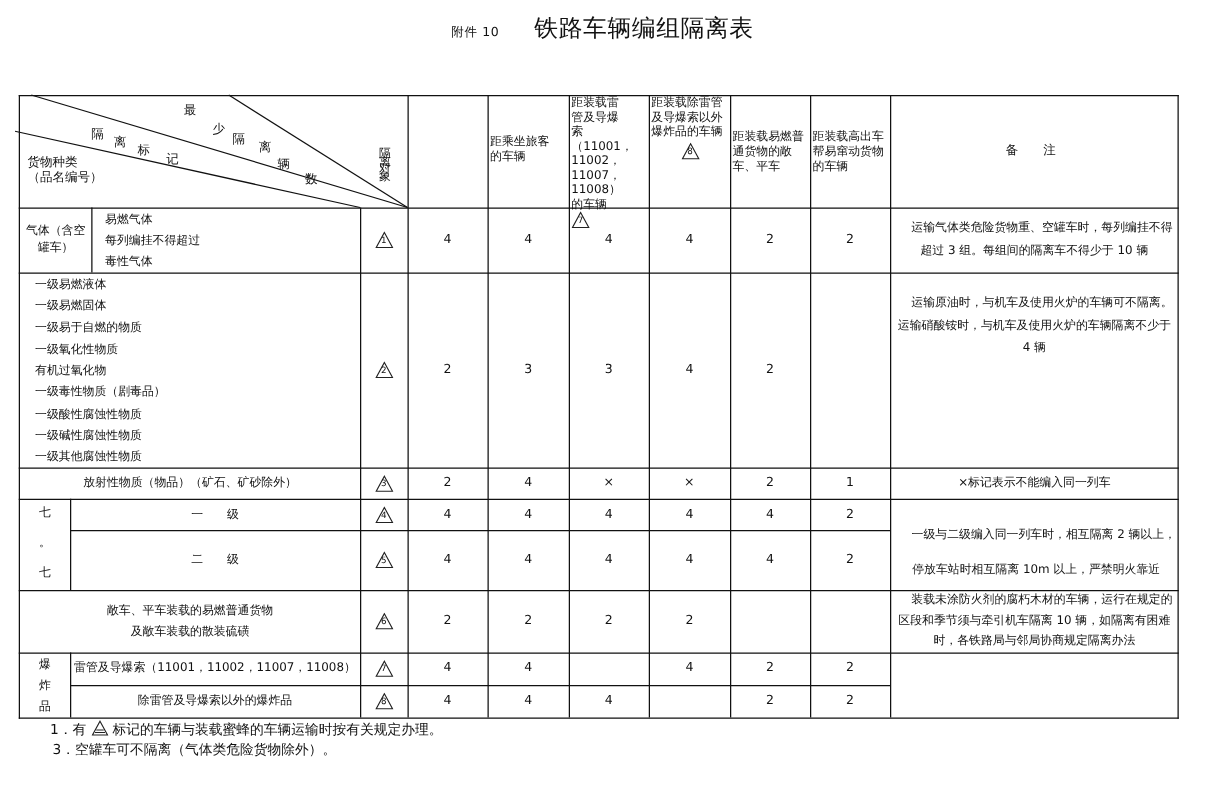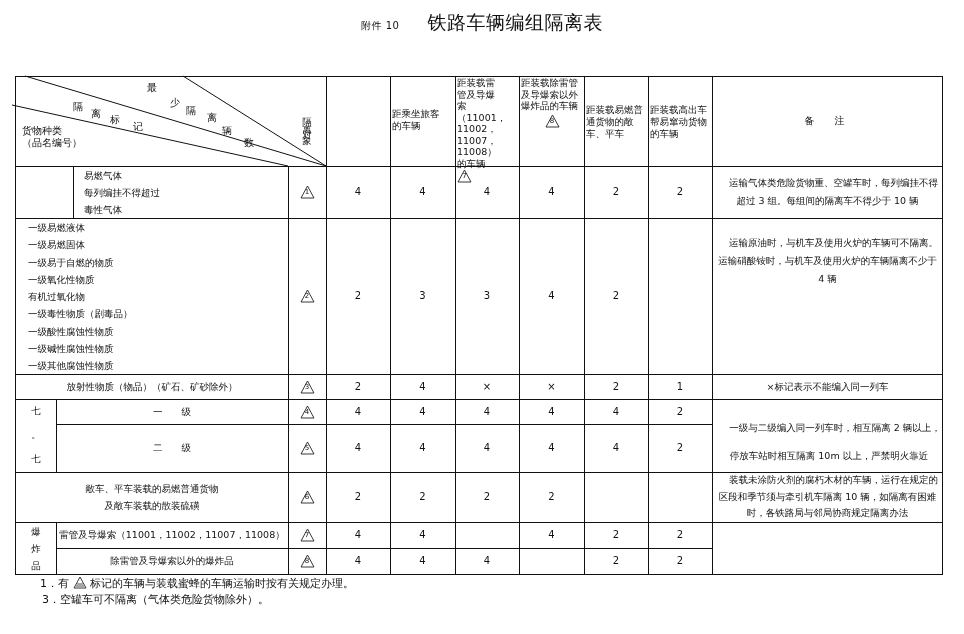--- a/index.html
+++ b/index.html
@@ -62,20 +62,21 @@
   <div class="cell hdr-text" style="left:521px;top:77px;width:62px;line-height:11.5px">
     <span>距装载除雷管及导爆索以外爆炸品的车辆</span>
     <div style="text-align:center;margin-top:2px"><span class="tri"><svg width="15" height="14">
             <polygon points="7.5,1 14,13 1,13" fill="none" stroke="#222" stroke-width="0.9"></polygon>
           </svg><span>8</span></span></div>
   </div>
   <div class="cell hdr-text" style="left:586px;top:104px;width:61px">距装载易燃普通货物的敞车、平车</div>
   <div class="cell hdr-text" style="left:650px;top:104px;width:61px">距装载高出车帮易窜动货物的车辆</div>
   <div class="cell center" style="left:710px;top:76px;width:229px;height:90px;font-size:10px;white-space:pre">备　　注</div>
 
+  <div class="cell center" style="left:16px;top:166px;width:57px;height:52px;padding:0 3px">气体（含空罐车）</div>
   <div class="cell" style="left:84px;top:166px;width:200px;line-height:17px;padding-top:1px">
     <div>易燃气体</div>
     <div>每列编挂不得超过</div>
     <div>毒性气体</div>
   </div>
 
   <div class="cell" style="left:28px;top:218px;width:258px;line-height:17.3px;padding-top:1px">
     <div>一级易燃液体</div>
     <div>一级易燃固体</div>
     <div>一级易于自燃的物质</div>

